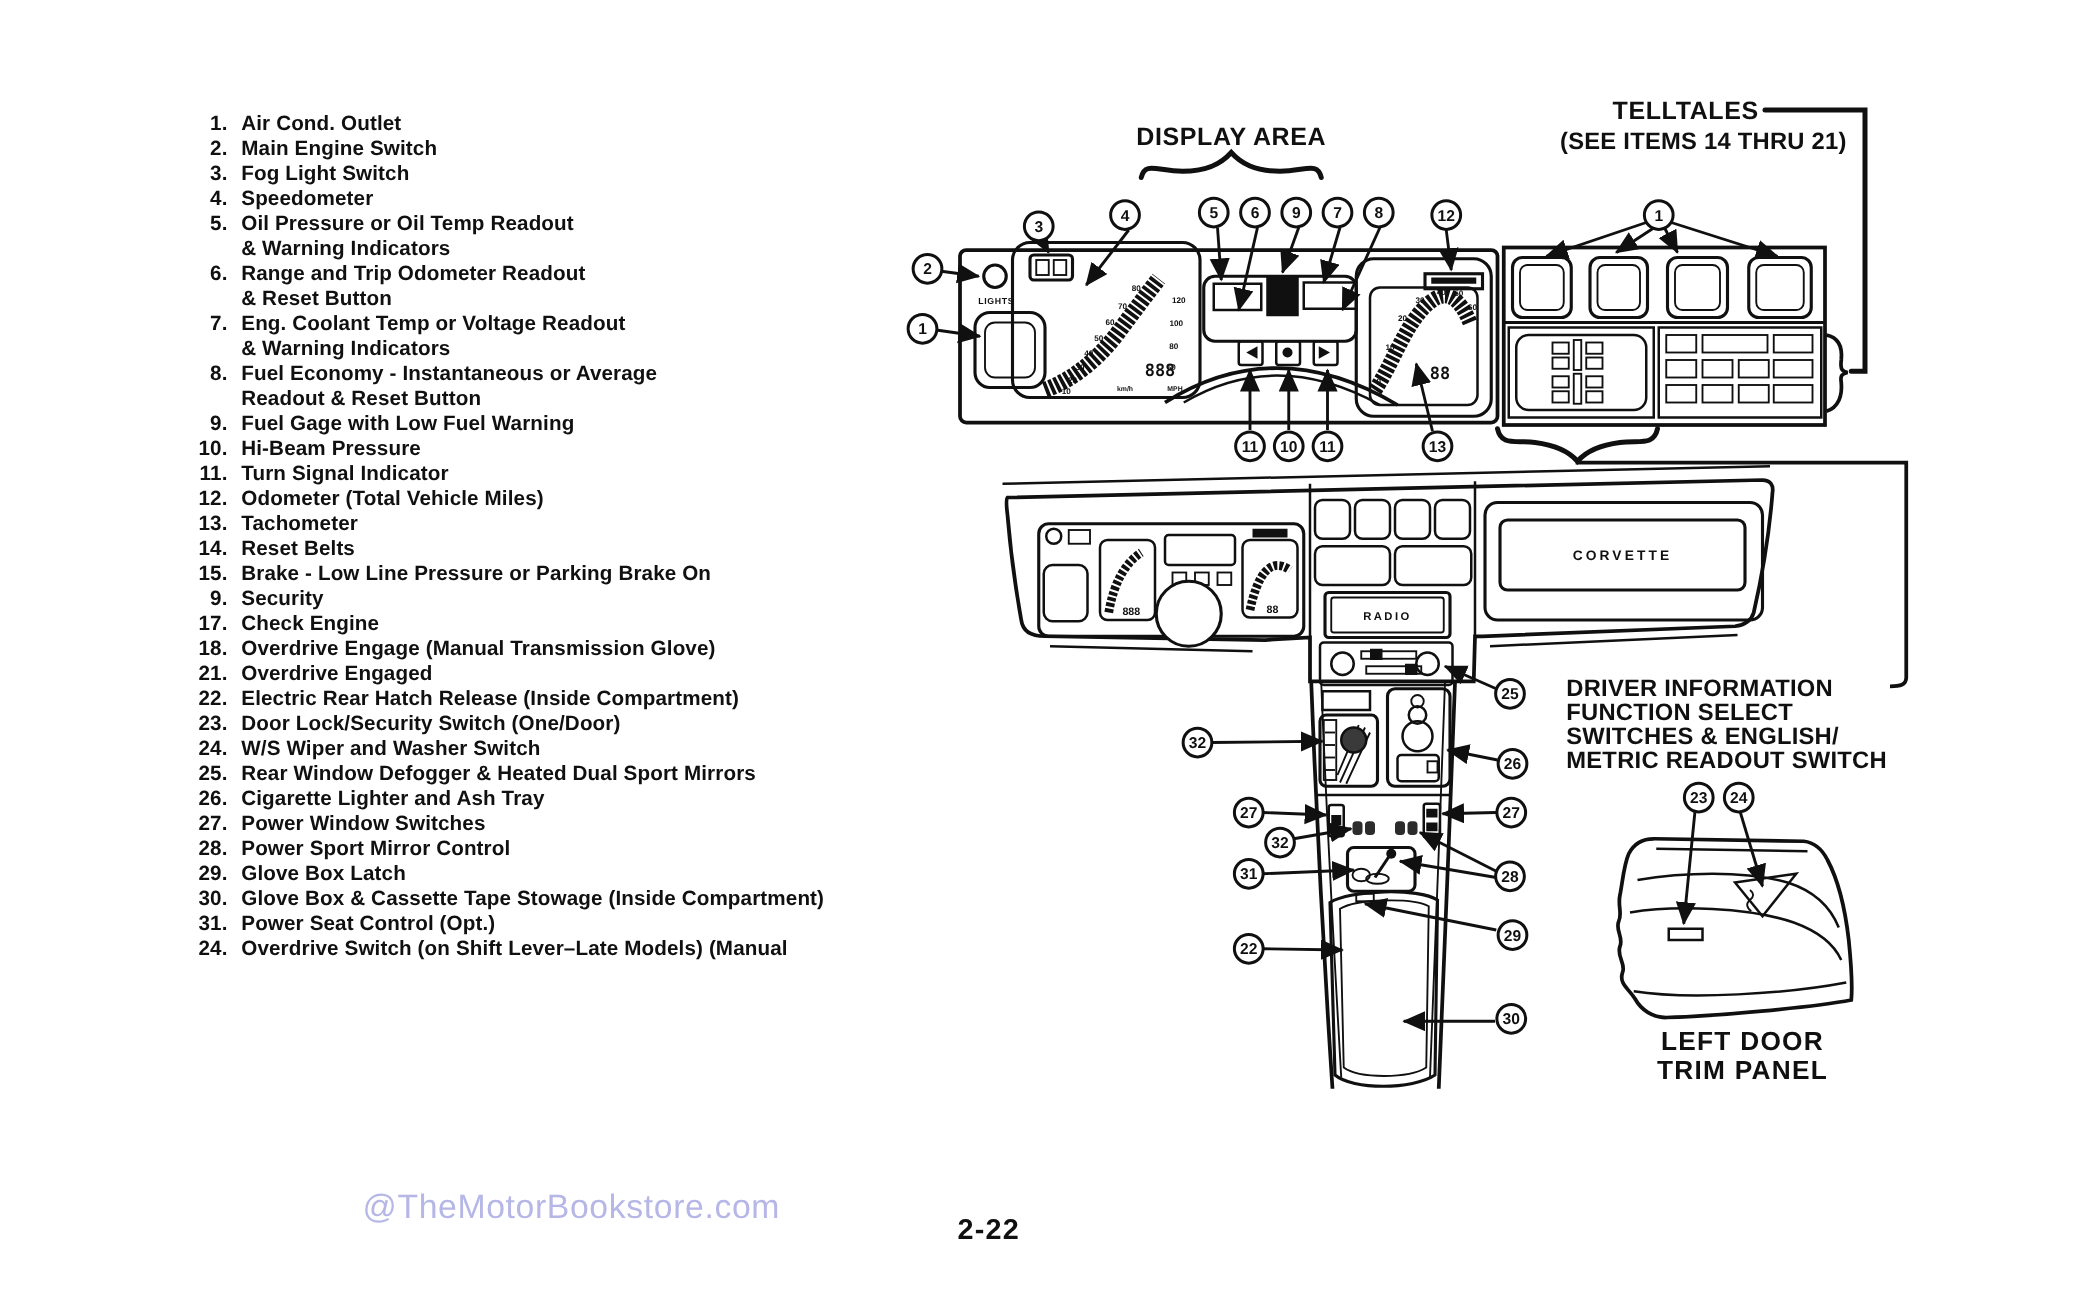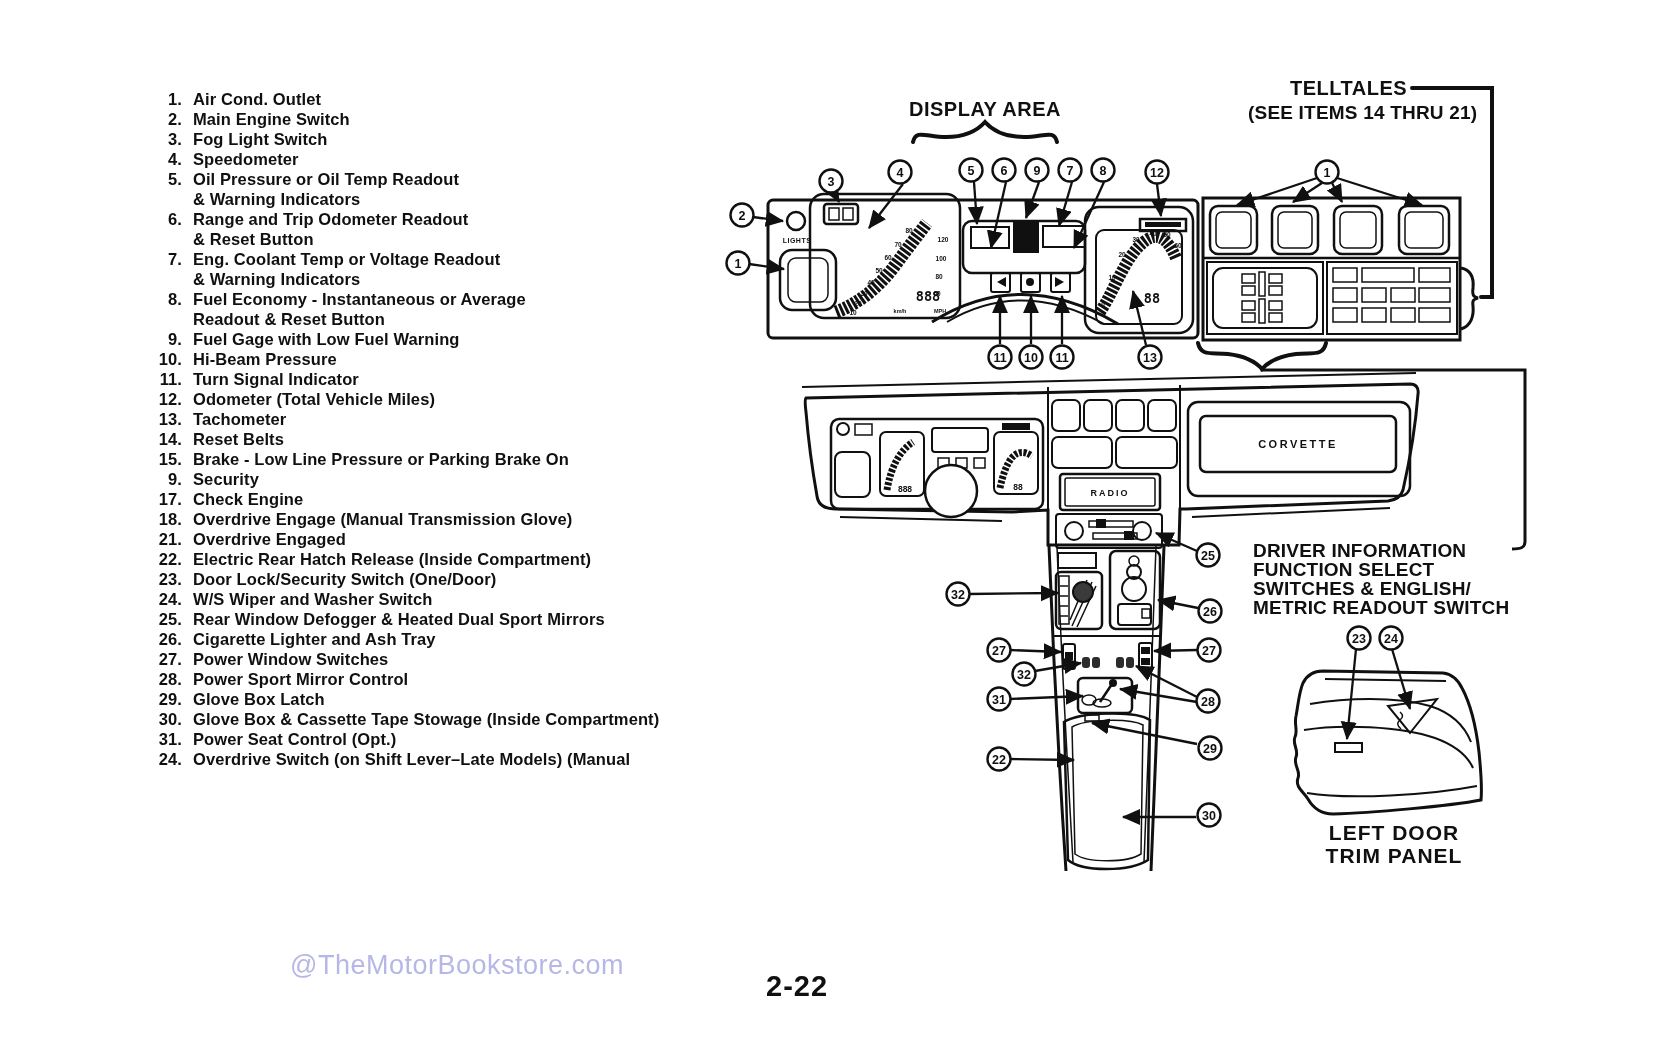--- a/index.html
+++ b/index.html
@@ -30,21 +30,21 @@
   .k{stroke:#101010;fill:none;}
   .s15{stroke-width:1.5;} .s2{stroke-width:2;} .s25{stroke-width:2.5;} .s3{stroke-width:3;} .s4{stroke-width:4;stroke-linecap:round;}
   .fill{fill:#101010;stroke:none;}
   .band{stroke:#101010;fill:none;stroke-dasharray:3 1.6;}
   .co circle{fill:#fff;stroke:#101010;stroke-width:2.4;}
   .ct{font-size:12.5px;text-anchor:middle;}
   .ln{stroke:#101010;stroke-width:2.3;fill:none;}
   
   .watermark{position:absolute;left:290px;top:950px;font-size:27px;font-weight:400;
              color:#b6b7e6;letter-spacing:.5px;}
-  .folio{position:absolute;left:766px;top:970px;font-size:29px;font-weight:bold;letter-spacing:1px;}
+  .folio{position:absolute;left:766px;top:970px;font-size:23px;font-weight:bold;letter-spacing:1px;}
 </style>
 </head>
 <body>
 
 <div class="page">
 
   <div class="legend">
     <div class="lrow">
         <span class="lnum">1.</span>
         <span class="ltxt">

